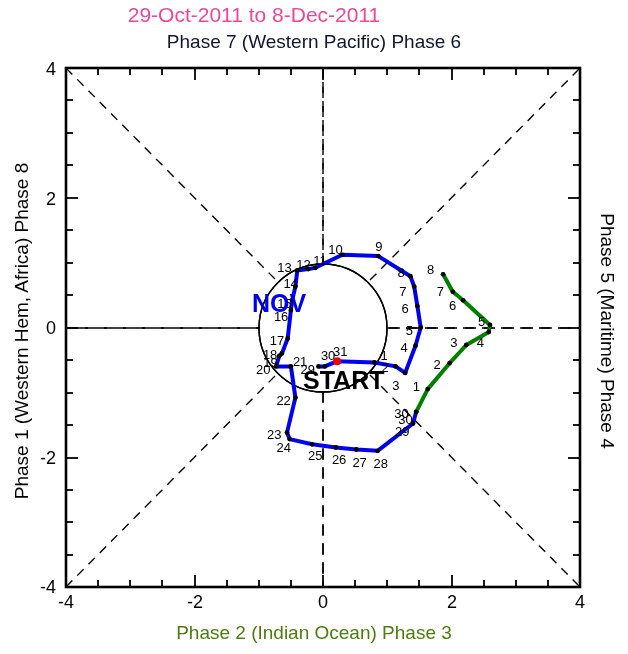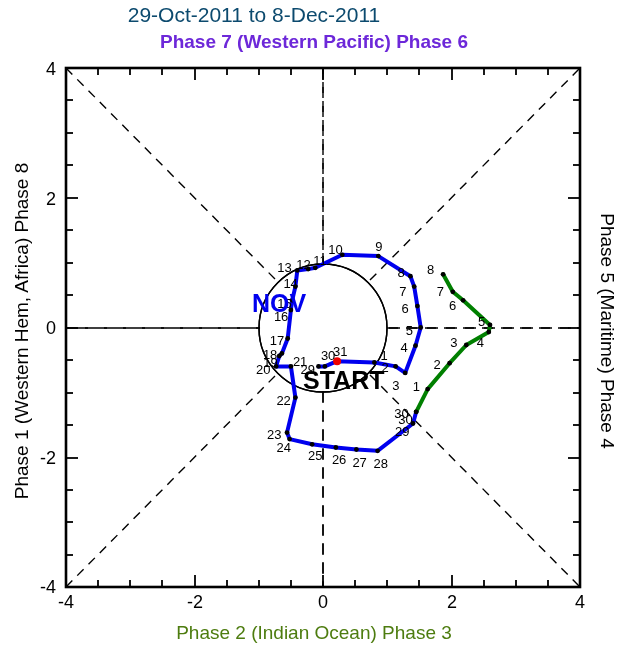--- a/index.html
+++ b/index.html
@@ -19,33 +19,32 @@
     overflow: hidden;
   }
   .title-main {
     position: absolute;
     left: 0;
     top: 3px;
     width: 508px;
     text-align: center;
     font-size: 21px;
     letter-spacing: 0px;
-    color: #0c4a6e;
+    color: #ec4899;
     white-space: nowrap;
   }
   .title-sub {
     position: absolute;
     left: 0;
     top: 31px;
     width: 628px;
     text-align: center;
     font-size: 19px;
-    color: #6d28d9;
-    white-space: nowrap;
-    font-weight: bold;
+    color: #0f172a;
+    white-space: nowrap;
   }
   .axis-label-bottom {
     position: absolute;
     left: 0;
     top: 622px;
     width: 628px;
     text-align: center;
     font-size: 19px;
     color: #4d7c0f;
     white-space: nowrap;

